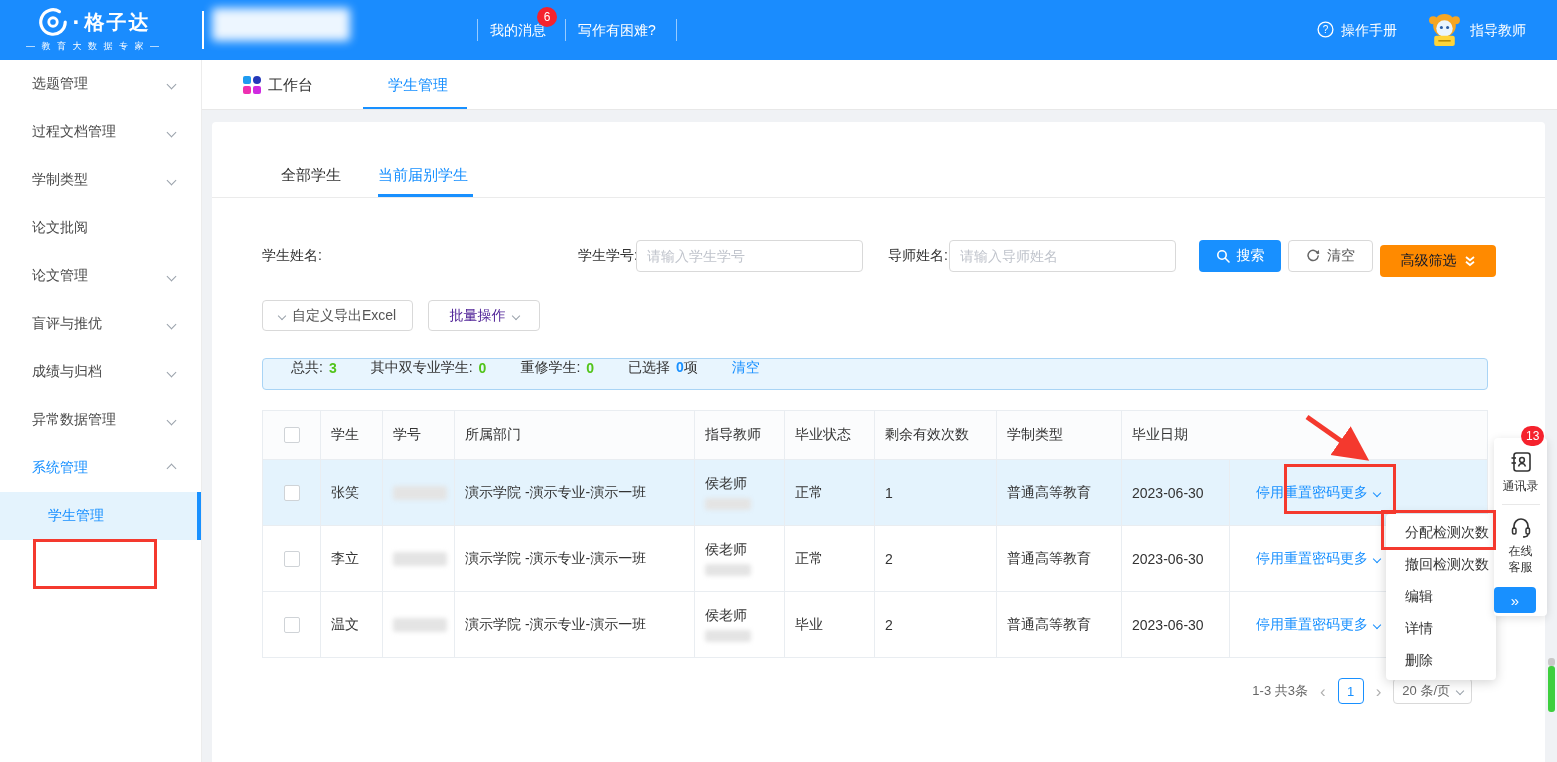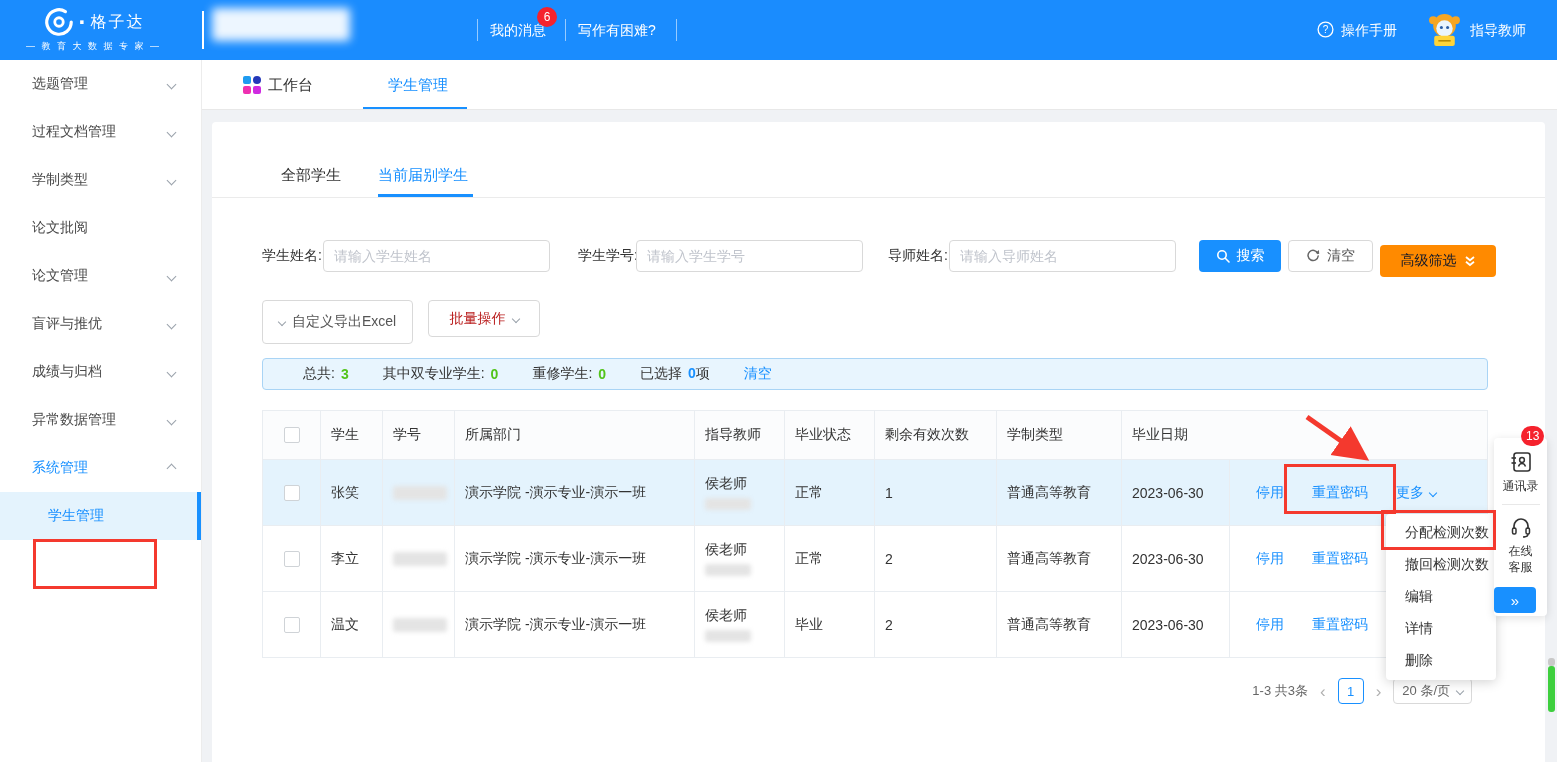--- a/index.html
+++ b/index.html
@@ -4,21 +4,21 @@
 <style>
   *{box-sizing:border-box;margin:0;padding:0}
   html,body{width:1557px;height:762px}
   body{position:relative;overflow:hidden;background:#f0f2f5;font-family:"Liberation Sans",sans-serif;font-size:14px;color:#333}
   .abs{position:absolute}
 
   
   .topbar{position:absolute;left:0;top:0;width:1557px;height:60px;background:#1a8cfe;z-index:30}
   .logo{left:26px;top:6px;display:flex;flex-direction:column;align-items:center}
   .logo-row{display:flex;align-items:center;gap:4px}
-  .logo-text{font-size:16px;font-weight:400;color:#fff;letter-spacing:2px}
+  .logo-text{font-size:20px;font-weight:700;color:#fff;letter-spacing:2px}
   .logo-dot{font-size:24px;font-weight:700;color:#fff}
   .logo-tag{font-size:9px;color:#fff;letter-spacing:2px;margin-top:2px;white-space:nowrap}
   .hline{width:1px;height:22px;background:rgba(255,255,255,.55);top:19px}
   .hline.solid{width:2px;height:38px;top:11px;background:#fff}
   .hitem{color:#fff;font-size:14px;top:22px;white-space:nowrap;cursor:pointer}
   .badge6{left:537px;top:7px;min-width:20px;height:20px;border-radius:10px;background:#f5222d;color:#fff;font-size:12px;display:flex;align-items:center;justify-content:center;padding:0 4px}
   .redact-h{left:212px;top:8px;width:138px;height:33px;background:rgba(255,255,255,.92);border-radius:3px;filter:blur(5px)}
 
   
   .sidebar{position:absolute;left:0;top:60px;width:202px;height:702px;background:#fff;border-right:1px solid #ececec;z-index:20}
@@ -51,44 +51,44 @@
   .f-label{top:125px;color:#333}
   .l1{left:50px}.l2{left:366px}.l3{left:676px}
   .inp{position:absolute;top:118px;width:227px;height:32px;border:1px solid #d9d9d9;border-radius:4px;padding:0 10px;font-size:14px;color:#333;outline:none;font-family:inherit}
   .inp::placeholder{color:#c0c4cc}
   .i1{left:111px}.i2{left:424px}.i3{left:737px}
 
   .btn{position:absolute;height:32px;border-radius:4px;display:flex;align-items:center;justify-content:center;gap:7px;font-size:14px;cursor:pointer;border:none;font-family:inherit}
   .btn-search{left:987px;top:118px;width:82px;background:#1890ff;color:#fff}
   .btn-clear{left:1076px;top:118px;width:85px;background:#fff;border:1px solid #d9d9d9;color:#555}
   .btn-adv{left:1168px;top:123px;width:116px;background:#ff8a00;color:#0f172a}
-  .btn-export{left:50px;top:178px;width:151px;height:44px;background:#fff;border:1px solid #d9d9d9;color:#555}
-  .btn-batch{left:216px;top:178px;width:112px;height:37px;background:#fff;border:1px solid #d9d9d9;color:#b91c1c}
-
-  .summary{position:absolute;left:50px;top:236px;width:1226px;height:32px;background:#e8f5fe;border:1px solid #a9d4f5;border-radius:4px;display:flex;align-items:center;padding-left:40px;gap:34px;font-size:14px;color:#333}
+  .btn-export{left:50px;top:178px;width:151px;height:31px;background:#fff;border:1px solid #d9d9d9;color:#555}
+  .btn-batch{left:216px;top:178px;width:112px;height:31px;background:#fff;border:1px solid #d9d9d9;color:#4c1d95}
+
+  .summary{position:absolute;left:50px;top:236px;width:1226px;height:32px;background:#e8f5fe;border:1px solid #a9d4f5;border-radius:4px;display:flex;align-items:flex-start;padding-left:28px;gap:34px;font-size:14px;color:#333}
   .sum-g{display:flex;align-items:center;gap:6px}
   .v-green{color:#52c41a;font-weight:700}
   .v-blue{color:#1890ff;font-weight:700}
   .sum-clear{color:#1890ff;cursor:pointer}
 
   
   .table{position:absolute;left:50px;top:288px;width:1226px;border:1px solid #e9edf1}
   .thead{display:flex;height:48px;background:#fbfcfd}
   .trow{display:flex;height:66px;border-top:1px solid #e9edf1;background:#fff}
   .trow.hl{background:#e4f3fd}
   .cell{display:flex;align-items:center;padding-left:10px;border-right:1px solid #e9edf1;overflow:hidden}
   .cell:last-child{border-right:none}
   .c0{width:58px;justify-content:center;padding-left:0}
   .c1{width:62px}.c2{width:72px}.c3{width:240px}.c4{width:90px}.c5{width:90px}
   .c6{width:122px}.c7{width:125px}.c8{width:108px}.c9{flex:1}
   .cb{width:16px;height:16px;border:1px solid #cfd3d7;border-radius:2px;background:#fff;cursor:pointer}
   .teacher{display:flex;flex-direction:column;gap:5px}
   .blur-sn{width:54px;height:14px;background:#e4e4e4;border-radius:3px;filter:blur(2px)}
   .blur-t{width:46px;height:12px;background:#e4e4e4;border-radius:3px;filter:blur(2px)}
-  .actions{gap:28px;padding-left:26px}
+  .actions{padding-left:26px}
   .actions a{color:#1890ff;text-decoration:none;display:flex;align-items:center;gap:6px;cursor:pointer;white-space:nowrap}
 
   .pager{position:absolute;top:556px;right:73px;display:flex;align-items:center;gap:12px;color:#666;font-size:13px}
   .pg-arrow{color:#b0b0b0;font-size:17px;cursor:pointer;line-height:1}
   .pg-num{width:26px;height:26px;border:1px solid #1890ff;color:#1890ff;border-radius:4px;display:flex;align-items:center;justify-content:center;cursor:pointer}
   .pg-size{height:26px;border:1px solid #d9d9d9;border-radius:4px;display:flex;align-items:center;padding:0 8px;gap:7px;color:#666;cursor:pointer}
 
   .more-menu{position:absolute;left:1174px;top:392px;width:110px;background:#fff;border-radius:4px;box-shadow:0 2px 12px rgba(0,0,0,.18);z-index:40;padding:3px 0}
   .more-item{height:32px;display:flex;align-items:center;padding-left:19px;font-size:14px;color:#333;cursor:pointer;white-space:nowrap}
 
@@ -206,21 +206,20 @@
   <span class="abs tab-underline"></span>
 </nav>
 
 <main class="card">
   <span class="abs subtab t1">全部学生</span>
   <span class="abs subtab t2">当前届别学生</span>
   <span class="abs subtab-line"></span>
   <span class="abs subtab-underline"></span>
 
   <span class="abs f-label l1">学生姓名:</span>
-  <input class="inp i1" placeholder="请输入学生姓名" style="">
   <span class="abs f-label l2">学生学号:</span>
   <input class="inp i2" placeholder="请输入学生学号" style="">
   <span class="abs f-label l3">导师姓名:</span>
   <input class="inp i3" placeholder="请输入导师姓名" style="">
 
   <button class="btn btn-search">
     <svg width="14" height="14" viewBox="0 0 14 14">
       <circle cx="6" cy="6" r="4.2" fill="none" stroke="#fff" stroke-width="1.6"></circle>
       <line x1="9.3" y1="9.3" x2="13" y2="13" stroke="#fff" stroke-width="1.6" stroke-linecap="round"></line>
     </svg>

